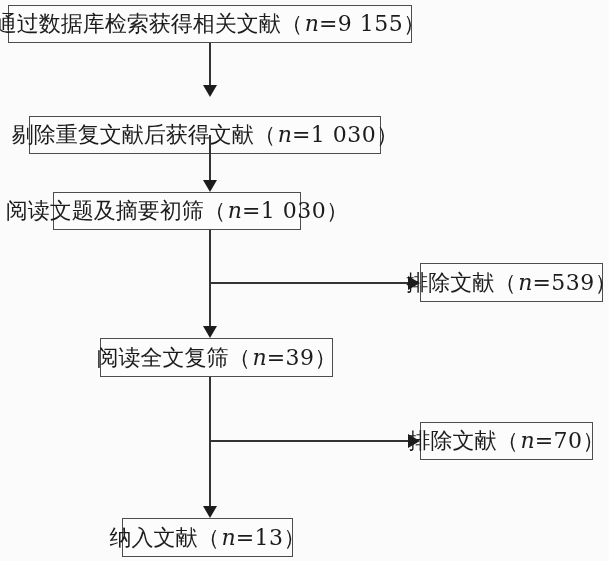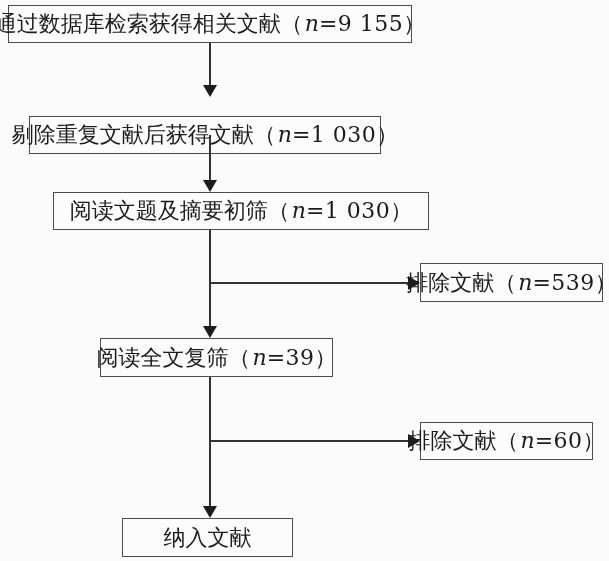--- a/index.html
+++ b/index.html
@@ -71,42 +71,43 @@
   <div class="box" style="left:8px; top:5px; width:404px; height:38px;">
     <span>通过数据库检索获得相关文献</span>
       <span class="count"><span>（</span><i>n</i><span class="num">=9 155</span><span>）</span></span>
   </div>
 
   <div class="box" style="left:29px; top:97px; width:352px; height:38px;margin-top:19px;">
     <span>剔除重复文献后获得文献</span>
       <span class="count"><span>（</span><i>n</i><span class="num">=1 030</span><span>）</span></span>
   </div>
 
-  <div class="box" style="left:53px; top:192px; width:376px; height:38px;">
+  <div class="box" style="left:53px; top:192px; width:248px; height:38px;">
     <span>阅读文题及摘要初筛</span>
       <span class="count"><span>（</span><i>n</i><span class="num">=1 030</span><span>）</span></span>
   </div>
 
   <div class="box" style="left:100px; top:338px; width:233px; height:39px;">
     <span>阅读全文复筛</span>
       <span class="count"><span>（</span><i>n</i><span class="num">=39</span><span>）</span></span>
   </div>
 
   <div class="box" style="left:122px; top:518px; width:171px; height:39px;">
     <span>纳入文献</span>
+      <span class="count"><span>（</span><i>n</i><span class="num">=13</span><span>）</span></span>
   </div>
 
   <div class="box" style="left:420px; top:263px; width:183px; height:39px;">
     <span>排除文献</span>
       <span class="count"><span>（</span><i>n</i><span class="num">=539</span><span>）</span></span>
   </div>
 
   <div class="box" style="left:420px; top:422px; width:173px; height:38px;">
     <span>排除文献</span>
-      <span class="count"><span>（</span><i>n</i><span class="num">=60</span><span>）</span></span>
+      <span class="count"><span>（</span><i>n</i><span class="num">=70</span><span>）</span></span>
   </div>
 
   <div class="vline" style="left:209px; top:43px; height:43px;"></div>
   <div class="arr-d" style="left:203px; top:85px;"></div>
 
   <div class="vline" style="left:209px; top:135px; height:46px;"></div>
   <div class="arr-d" style="left:203px; top:180px;"></div>
 
   <div class="vline" style="left:209px; top:230px; height:97px;"></div>
   <div class="arr-d" style="left:203px; top:326px;"></div>

